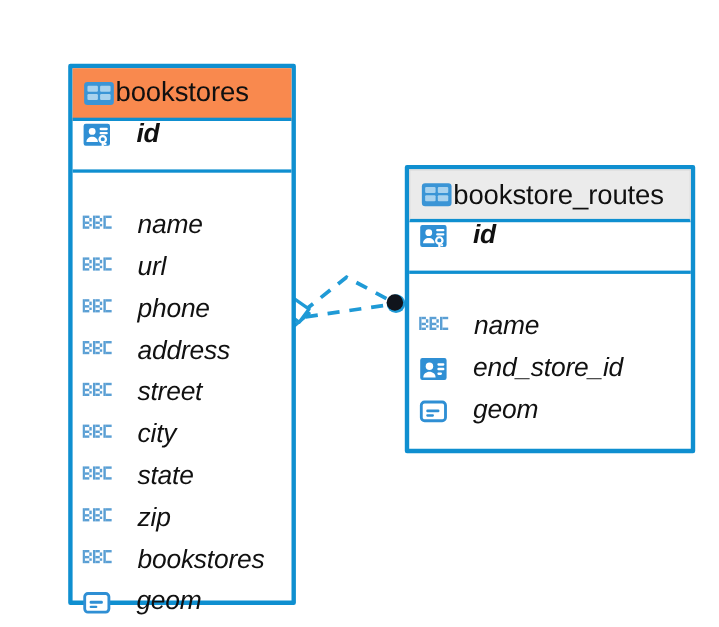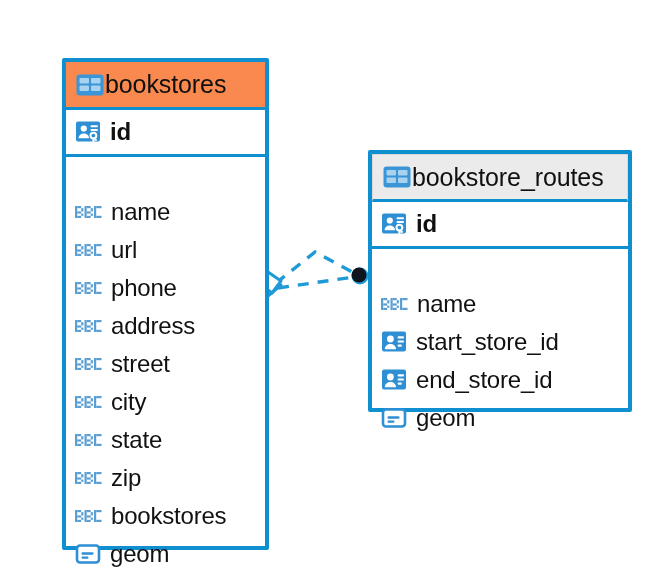--- a/index.html
+++ b/index.html
@@ -76,24 +76,24 @@
   }
 
   .field-list {
     padding: 0;
     margin-top: 36px;
   }
 
   .field-row {
     box-sizing: border-box;
     display: flex;
-    align-items: center;
-    gap: 9px;
+    gap: 23px;
     height: 38px;
     padding: 0 10px 0 9px;
+    font-style: italic;
   }
   .field-row.pk {
     height: 44px;
   }
 
   .field-label {
     font-size: 24px;
     line-height: 1;
     color: #111111;
     white-space: nowrap;
@@ -434,41 +434,30 @@
             <rect x="15.7" y="10.6" width="2.2" height="2.2"></rect>
               <rect x="11.7" y="12.8" width="4" height="2.2"></rect>
             <rect x="19" y="3" width="2.2" height="12"></rect>
               <rect x="21.2" y="3" width="5.3" height="2.2"></rect>
             <rect x="21.2" y="12.8" width="5.3" height="2.2"></rect>
           </g>
         </svg>
         <span class="field-label">name</span>
       </div>
 
+
       <div class="field-row">
         <svg class="icon" viewBox="0 0 26 26" xmlns="http://www.w3.org/2000/svg">
           <path d="M1 4.5a2 2 0 0 1 2-2h20a2 2 0 0 1 2 2v16a2 2 0 0 1-2 2H3a2 2 0 0 1-2-2Z" fill="#2f8fd4"></path>
           <circle cx="9.4" cy="10" r="3.4" fill="#ffffff"></circle>
           <path d="M3.8 20.2c0-3.2 2.6-5.2 5.6-5.2s5.6 2 5.6 5.2Z" fill="#ffffff"></path>
           <rect x="16.6" y="7.2" width="6.4" height="2.2" rx="1" fill="#ffffff"></rect>
           <rect x="16.6" y="11.4" width="6.4" height="2.2" rx="1" fill="#ffffff"></rect>
           <rect x="16.6" y="15.6" width="4.2" height="2.2" rx="1" fill="#ffffff"></rect>
         </svg>
-        <span class="field-label">start_store_id</span>
-      </div>
-
-      <div class="field-row">
-        <svg class="icon" viewBox="0 0 26 26" xmlns="http://www.w3.org/2000/svg">
-          <path d="M1 4.5a2 2 0 0 1 2-2h20a2 2 0 0 1 2 2v16a2 2 0 0 1-2 2H3a2 2 0 0 1-2-2Z" fill="#2f8fd4"></path>
-          <circle cx="9.4" cy="10" r="3.4" fill="#ffffff"></circle>
-          <path d="M3.8 20.2c0-3.2 2.6-5.2 5.6-5.2s5.6 2 5.6 5.2Z" fill="#ffffff"></path>
-          <rect x="16.6" y="7.2" width="6.4" height="2.2" rx="1" fill="#ffffff"></rect>
-          <rect x="16.6" y="11.4" width="6.4" height="2.2" rx="1" fill="#ffffff"></rect>
-          <rect x="16.6" y="15.6" width="4.2" height="2.2" rx="1" fill="#ffffff"></rect>
-        </svg>
         <span class="field-label">end_store_id</span>
       </div>
 
       <div class="field-row">
         <svg class="icon" viewBox="0 0 26 26" xmlns="http://www.w3.org/2000/svg">
           <rect x="2" y="4.5" width="22" height="17" rx="3" fill="#ffffff" stroke="#2f8fd4" stroke-width="2.6"></rect>
           <rect x="6.5" y="11.2" width="12" height="2.6" rx="1.1" fill="#2f8fd4"></rect>
           <rect x="6.5" y="15.6" width="7" height="2.2" rx="1" fill="#2f8fd4"></rect>
         </svg>
         <span class="field-label">geom</span>

